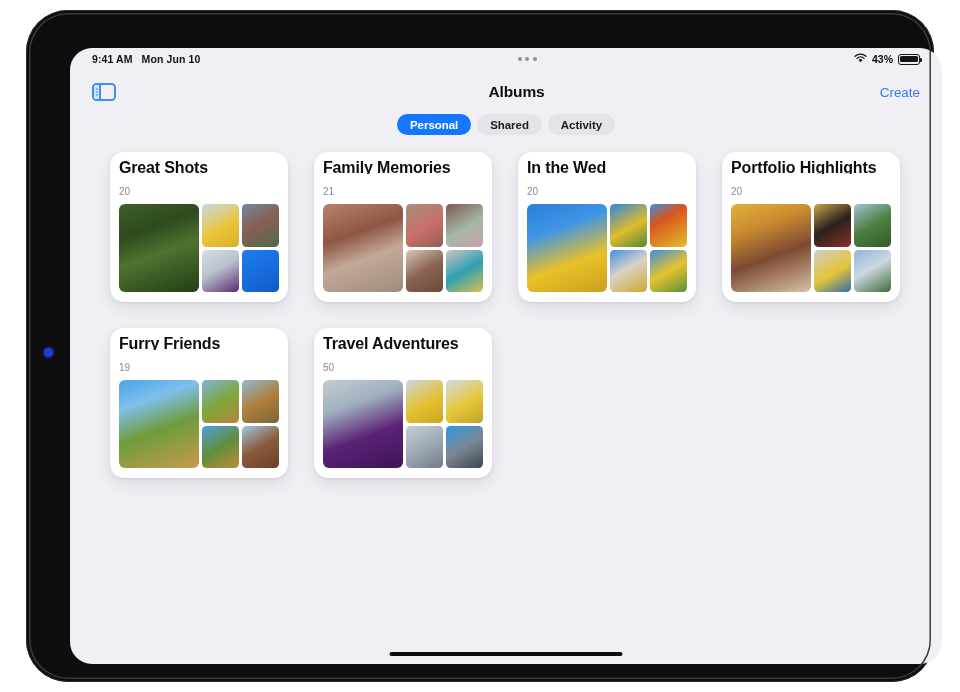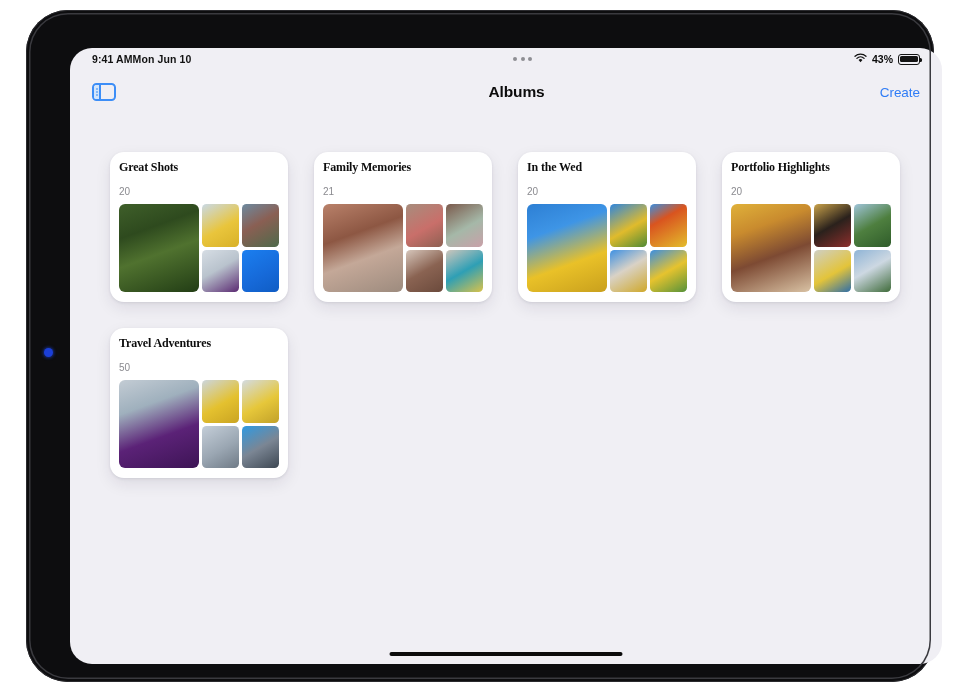--- a/index.html
+++ b/index.html
@@ -36,21 +36,21 @@
     border-radius:22px;
     overflow:hidden;
   }
 
   
   .statusbar{
     position:absolute; left:0; top:0; width:100%; height:22px;
     display:flex; align-items:center; justify-content:space-between;
     padding:0 22px;
   }
-  .status-left{ display:flex; align-items:flex-end; font-size:10.5px; font-weight:700; color:#121212; letter-spacing:.1px;}
+  .status-left{ display:flex; align-items:flex-end; gap:9px; font-size:10.5px; font-weight:700; color:#121212; letter-spacing:.1px;}
   .status-center{ display:flex; align-items:center; gap:3.5px; }
   .sdot{ width:4px; height:4px; border-radius:50%; background:#8e8e93; }
   .status-right{ display:flex; align-items:center; gap:5px; font-size:10.5px; font-weight:600; color:#0a0a0a;}
   .wifi-ic{ display:block; }
   .battery{
     position:relative; width:22px; height:11px; border-radius:3px;
     border:1.2px solid #141414; background:transparent;
   }
   .battery .fill{ position:absolute; left:1.2px; top:1.2px; bottom:1.2px; width:17.5px; border-radius:1.6px; background:#141414;}
   .battery .nub{ position:absolute; right:-3px; top:3.3px; width:1.8px; height:4px; border-radius:0 1.5px 1.5px 0; background:#141414;}
@@ -104,22 +104,22 @@
     display:flex; flex-wrap:wrap; gap:26px 26px;
     width:878px;
   }
   .album-card{
     width:178px; background:#ffffff; border-radius:14px;
     padding:9px 9px 10px 9px;
     box-shadow:0 1px 3px rgba(30,25,60,.10), 0 6px 16px rgba(30,25,60,.09);
     cursor:pointer; flex:0 0 auto;
   }
   .album-title{
-    font-size:12px; font-weight:700; color:#0d0d0d; letter-spacing:-.15px;
-    line-height:13px; white-space:nowrap; overflow:hidden;font-family:Liberation Serif, serif;
+    font-size:16px; font-weight:700; color:#0d0d0d; letter-spacing:-.15px;
+    line-height:13px; white-space:nowrap; overflow:hidden;
   }
   .album-count{
     font-size:10px; font-weight:400; color:#8a8a8f; line-height:12px; margin-top:12px;
   }
   .photo-grid{
     margin-top:6px; display:flex; gap:3px; height:88px;
   }
   .hero{
     width:50%; border-radius:6px; overflow:hidden; position:relative; flex:0 0 auto;
   }
@@ -177,20 +177,25 @@
           <span class="dots">
               <i></i>
               <i></i>
               <i></i>
             </span>
         </div>
         <div class="nav-title">Albums</div>
         <button class="create-btn">Create</button>
       </div>
 
+      <div class="segwrap">
+        <button class="seg active">Personal</button>
+        <button class="seg">Shared</button>
+        <button class="seg">Activity</button>
+      </div>
 
       <div class="albums" id="album-grid">
           <div class="album-card">
             <div class="album-title">Great Shots</div>
             <div class="album-count">20</div>
             <div class="photo-grid">
               <div class="hero">
                 <div class="ph" style="background: linear-gradient(160deg, rgb(63, 95, 42) 0%, rgb(46, 74, 30) 30%, rgb(80, 114, 47) 55%, rgb(34, 61, 21) 100%);"></div>
               </div>
               <div class="mini-grid">
@@ -267,20 +272,43 @@
                   <div class="ph" style="background: linear-gradient(150deg, rgb(201, 162, 74) 0%, rgb(42, 33, 28) 50%, rgb(142, 47, 44) 100%);"></div>
                 </div>
                 <div class="mini">
                   <div class="ph" style="background: linear-gradient(150deg, rgb(159, 196, 216) 0%, rgb(78, 127, 63) 50%, rgb(47, 92, 42) 100%);"></div>
                 </div>
                 <div class="mini">
                   <div class="ph" style="background: linear-gradient(150deg, rgb(207, 207, 196) 0%, rgb(227, 196, 58) 55%, rgb(47, 110, 168) 100%);"></div>
                 </div>
                 <div class="mini">
                   <div class="ph" style="background: linear-gradient(150deg, rgb(143, 180, 214) 0%, rgb(205, 216, 226) 45%, rgb(63, 107, 58) 100%);"></div>
+                </div>
+              </div>
+            </div>
+          </div>
+          <div class="album-card">
+            <div class="album-title">Furry Friends</div>
+            <div class="album-count">19</div>
+            <div class="photo-grid">
+              <div class="hero">
+                <div class="ph" style="background: linear-gradient(160deg, rgb(75, 163, 232) 0%, rgb(126, 192, 236) 26%, rgb(111, 156, 60) 55%, rgb(199, 154, 78) 100%);"></div>
+              </div>
+              <div class="mini-grid">
+                <div class="mini">
+                  <div class="ph" style="background: linear-gradient(150deg, rgb(127, 178, 216) 0%, rgb(124, 168, 60) 50%, rgb(185, 132, 60) 100%);"></div>
+                </div>
+                <div class="mini">
+                  <div class="ph" style="background: linear-gradient(150deg, rgb(143, 185, 212) 0%, rgb(176, 127, 62) 50%, rgb(124, 100, 54) 100%);"></div>
+                </div>
+                <div class="mini">
+                  <div class="ph" style="background: linear-gradient(150deg, rgb(79, 160, 221) 0%, rgb(95, 143, 58) 50%, rgb(192, 138, 62) 100%);"></div>
+                </div>
+                <div class="mini">
+                  <div class="ph" style="background: linear-gradient(150deg, rgb(158, 201, 224) 0%, rgb(138, 90, 60) 50%, rgb(107, 64, 41) 100%);"></div>
                 </div>
               </div>
             </div>
           </div>
           <div class="album-card">
             <div class="album-title">Travel Adventures</div>
             <div class="album-count">50</div>
             <div class="photo-grid">
               <div class="hero">
                 <div class="ph" style="background: linear-gradient(160deg, rgb(195, 204, 212) 0%, rgb(159, 176, 189) 30%, rgb(91, 34, 119) 62%, rgb(61, 20, 85) 100%);"></div>

